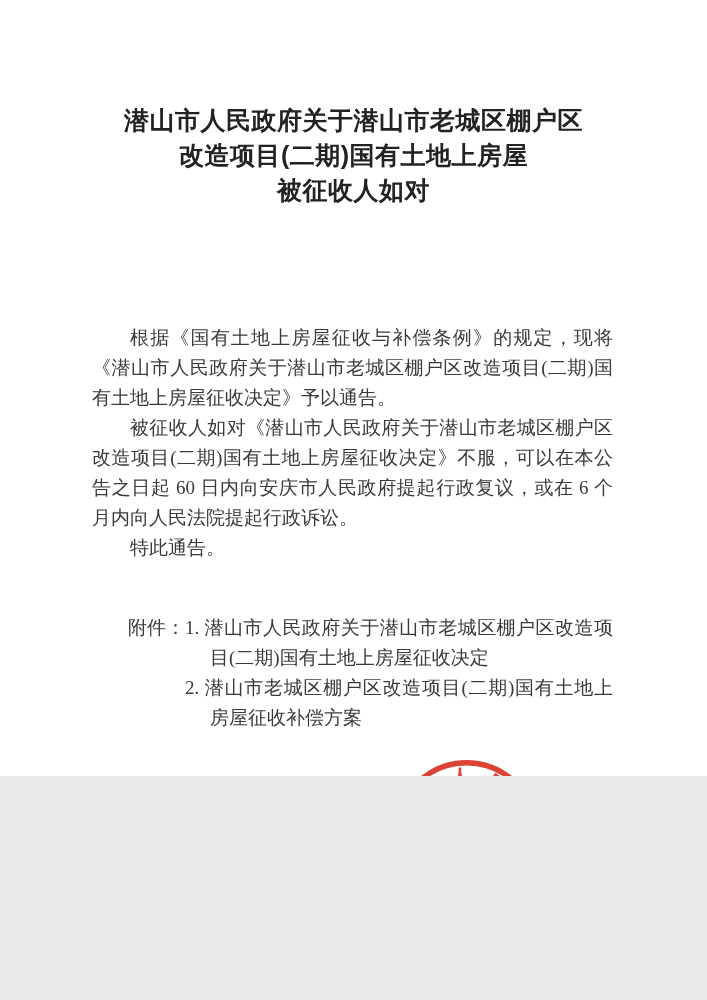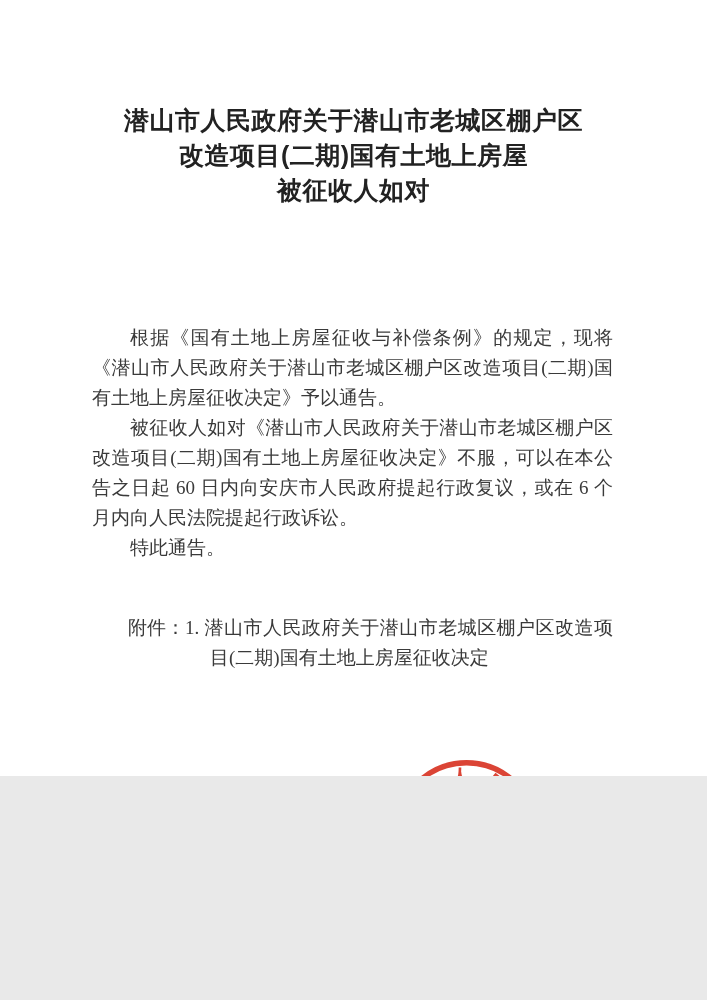--- a/index.html
+++ b/index.html
@@ -93,20 +93,21 @@
   <div class="body-text">
     <p class="para">根据《国有土地上房屋征收与补偿条例》的规定，现将《潜山市人民政府关于潜山市老城区棚户区改造项目(二期)国有土地上房屋征收决定》予以通告。</p>
     <p class="para">被征收人如对《潜山市人民政府关于潜山市老城区棚户区改造项目(二期)国有土地上房屋征收决定》不服，可以在本公告之日起 60 日内向安庆市人民政府提起行政复议，或在 6 个月内向人民法院提起行政诉讼。</p>
     <p class="para">特此通告。</p>
   </div>
 
   <div class="attachments">
     <div class="att-label">附件：</div>
     <div class="att-items">
       <div class="att-item">1. 潜山市人民政府关于潜山市老城区棚户区改造项目(二期)国有土地上房屋征收决定</div>
+      <div class="att-item">2. 潜山市老城区棚户区改造项目(二期)国有土地上房屋征收补偿方案</div>
     </div>
   </div>
 
   <div class="date">2021 年 4 月 23 日</div>
 
   <div class="seal">
     <svg viewBox="0 0 160 160">
       <defs>
         <path id="sealArc" d="M 41.7 112.1 A 50 50 0 1 1 118.3 112.1" fill="none"></path>
         <path id="star" d="M0,-10 L2.35,-3.24 L9.51,-3.09 L3.8,1.24 L5.88,8.09 L0,4 L-5.88,8.09 L-3.8,1.24 L-9.51,-3.09 L-2.35,-3.24 Z"></path>

